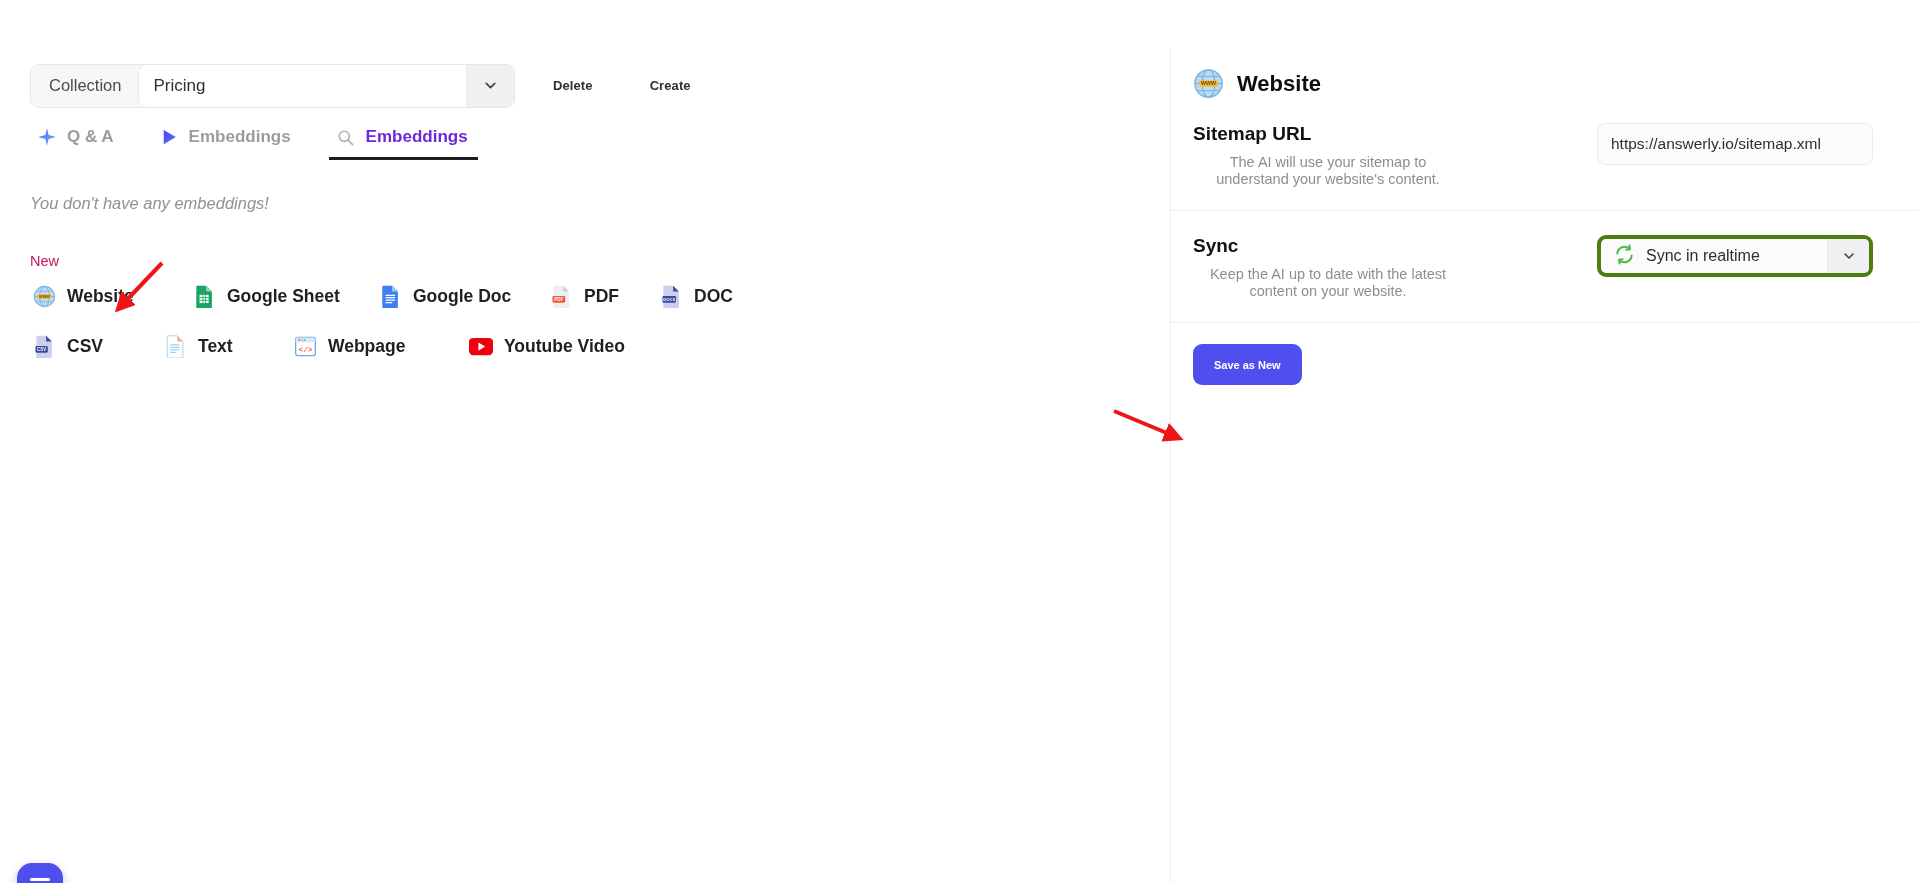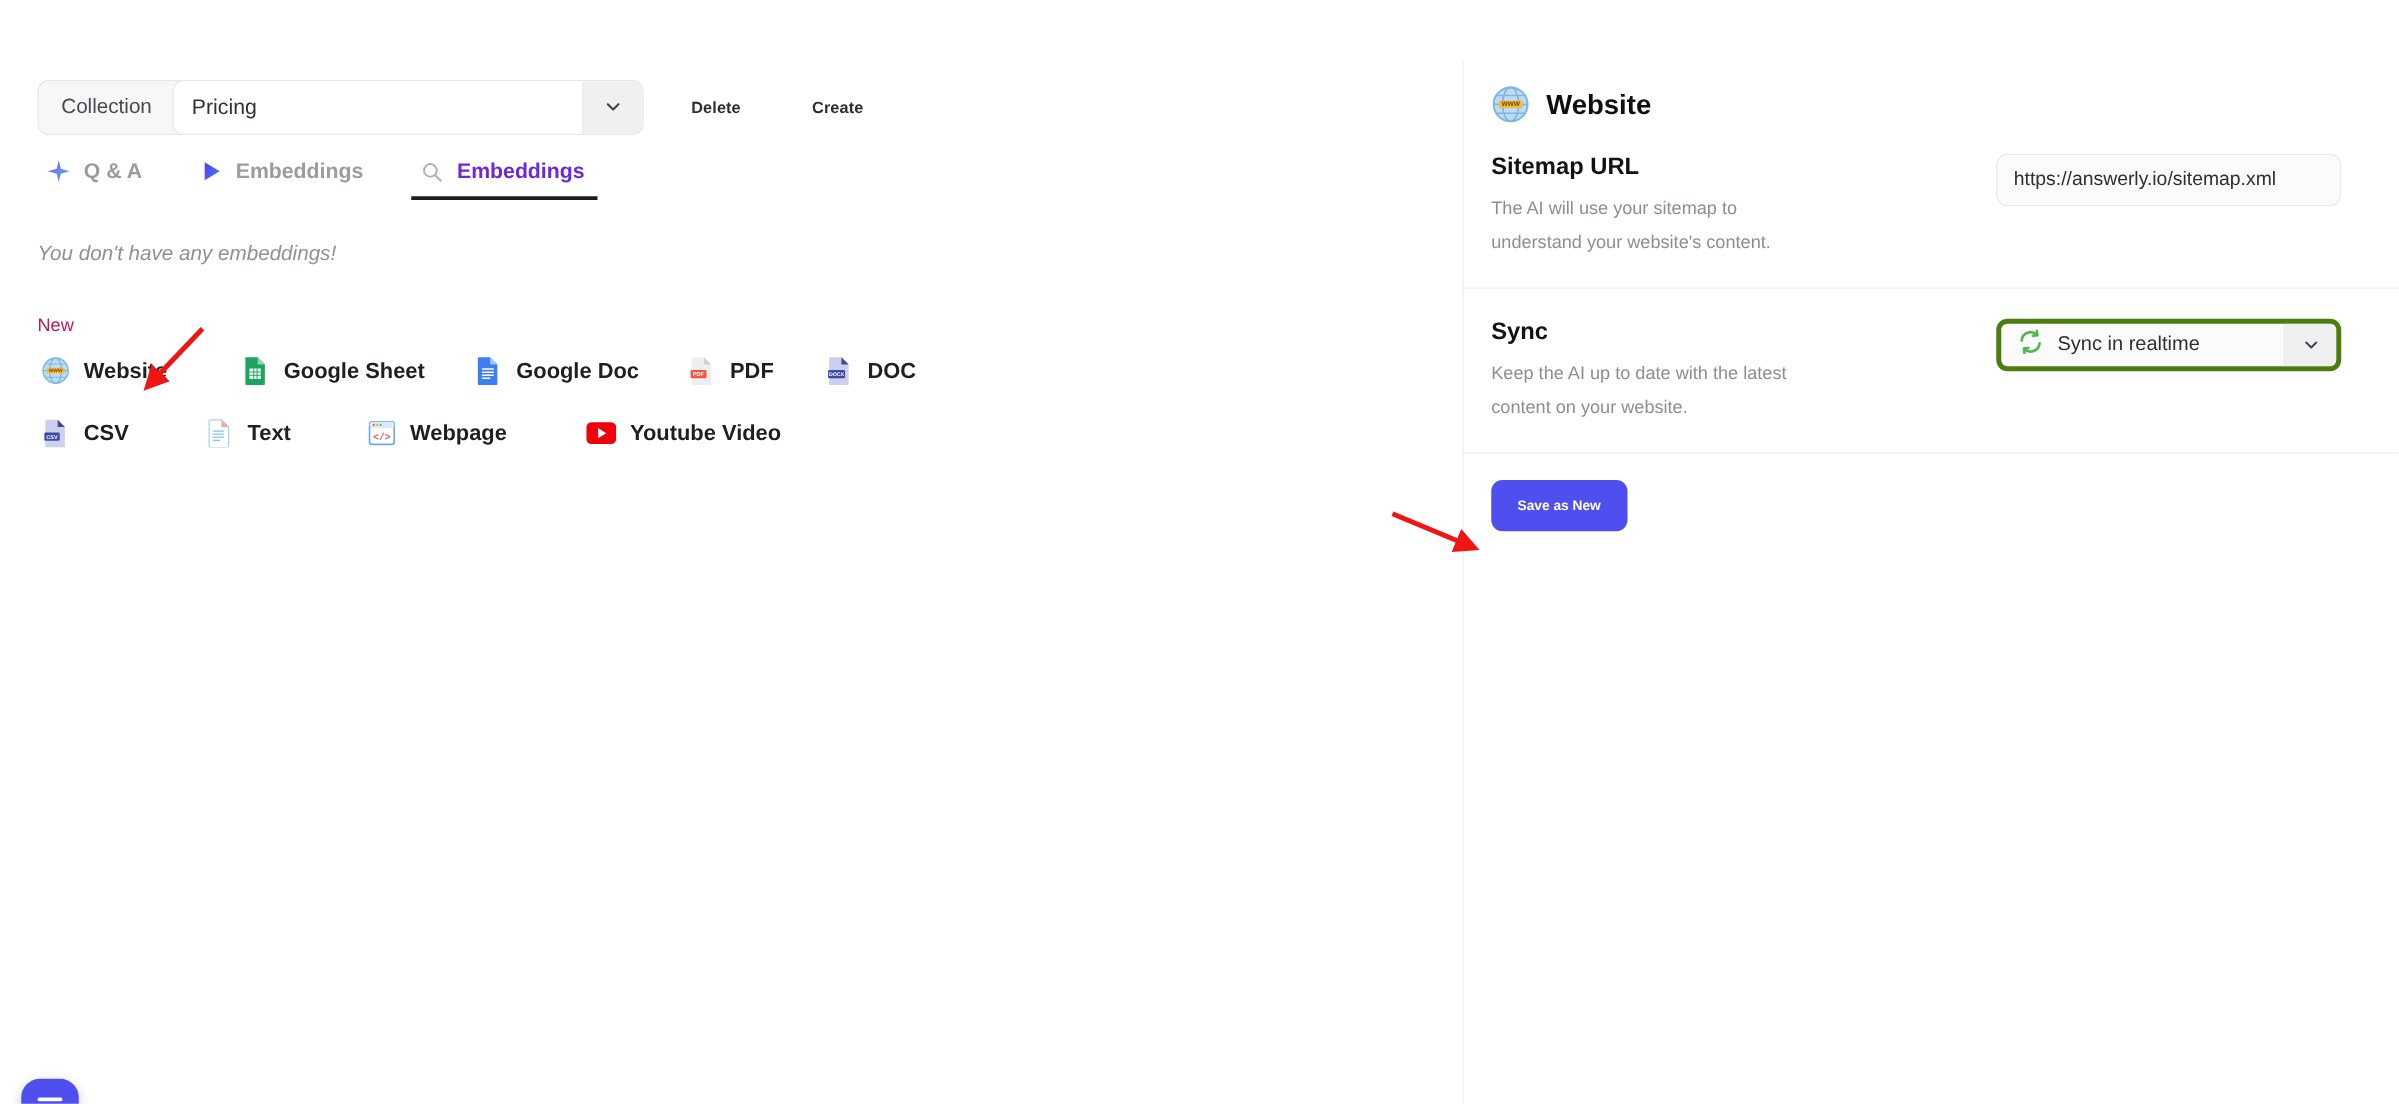--- a/index.html
+++ b/index.html
@@ -218,23 +218,24 @@
   .section + .section { border-top: 1px solid #eceef0; }
   .section-left { width: 300px; flex: 0 0 300px; padding-top: 2px; }
   .section-title {
     font-size: 19px;
     font-weight: bold;
     color: #111216;
     margin-bottom: 9px;
   }
   .section-desc {
     font-size: 14.5px;
-    line-height: 27px;
+    line-height: 17px;
     color: #8b8e93;
     max-width: 270px;
+    text-align: center;
   }
   .section-right {
     flex: 1;
     display: flex;
     justify-content: flex-end;
     padding-top: 2px;
   }
 
   .text-field {
     width: 276px;

